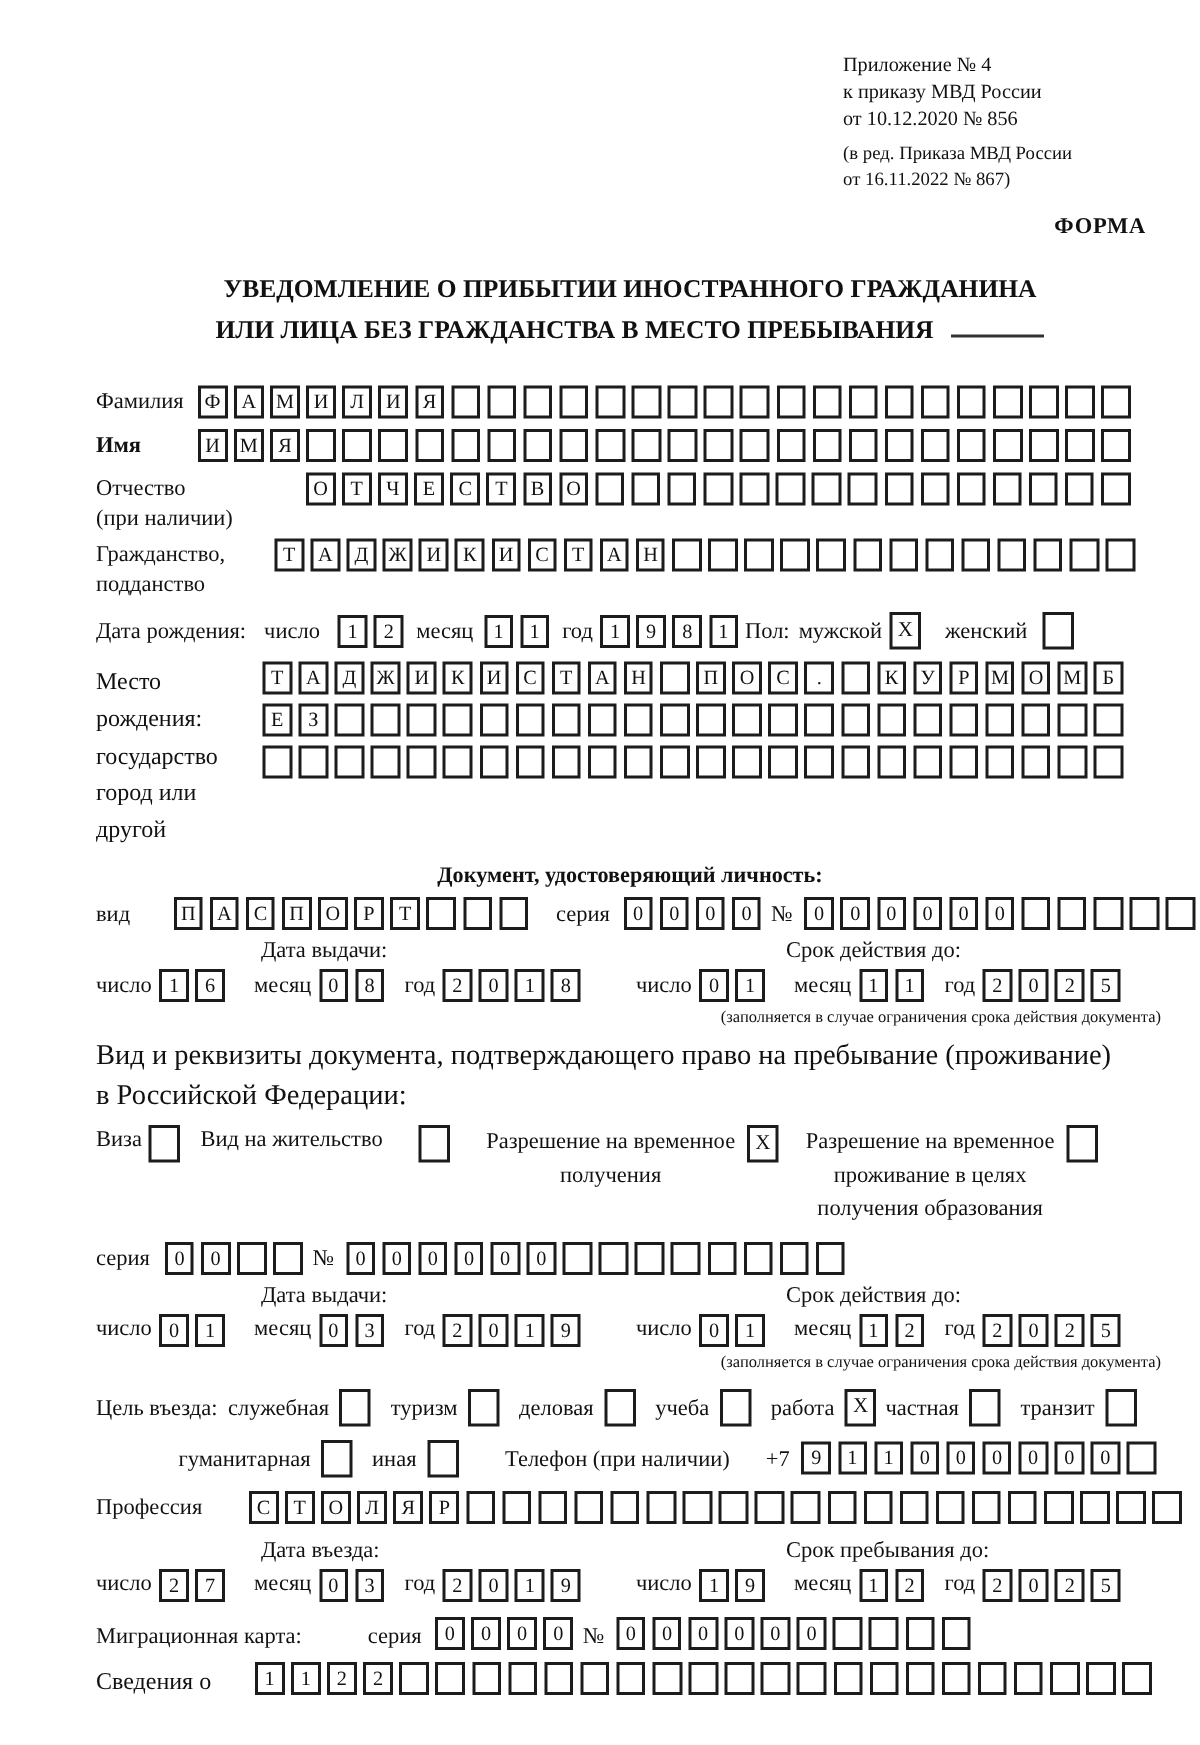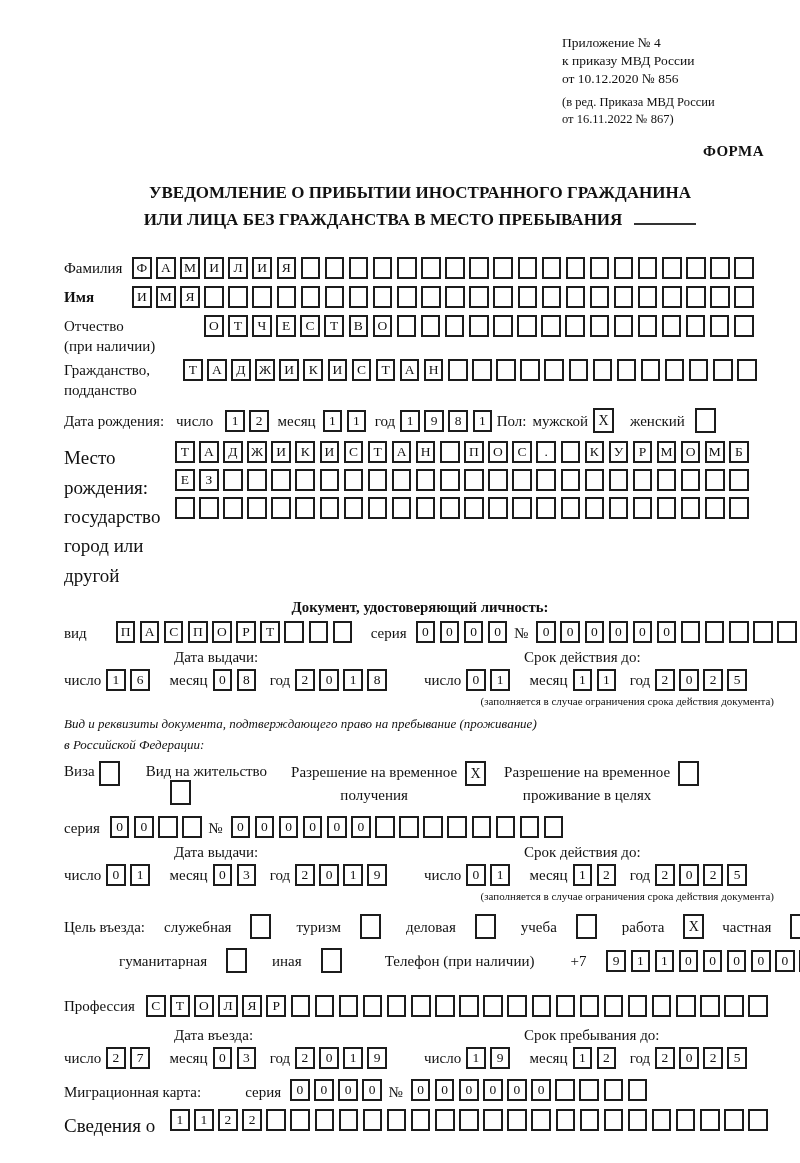--- a/index.html
+++ b/index.html
@@ -32,30 +32,30 @@
   .dates{display:flex;margin-top:6px;}
   .dcol{display:flex;flex-direction:column;}
   .dcol-left{width:360px;}
   .dhead{font-size:15px;margin-left:110px;}
   .dhead-r{font-size:15px;margin-left:100px;}
   .dline{display:flex;align-items:center;margin-top:3px;}
   .dline .sub{padding-top:0;margin-right:5px;}
   .dline .grid{margin-right:9px;}
   .note{font-size:11px;text-align:right;margin-top:4px;margin-right:2px;}
 
-  .plain{font-size:13px;margin-top:9px;font-style:italic;}
+  .plain{font-size:19px;margin-top:9px;}
 
   .opt{display:flex;align-items:flex-start;}
   .opt .cb{margin-left:8px;}
   .opt-label-multi{font-size:15px;text-align:center;line-height:1.5;}
 
-  .purpose-row{display:flex;align-items:center;margin-top:12px;gap:12px;}
+  .purpose-row{display:flex;align-items:center;margin-top:12px;}
   .purpose-row .sub{margin-right:7px;}
   .purpose-row .cb{margin-right:13px;}
-  .lbl-col div{font-size:19px;line-height:1.55;}
+  .lbl-col div{font-size:16px;line-height:1.55;}
 </style>
 </head>
 <body>
 
 <div class="page">
 
   <div class="top-note">
     <div>Приложение № 4</div>
     <div>к приказу МВД России</div>
     <div>от 10.12.2020 № 856</div>
@@ -404,35 +404,36 @@
   <div class="note">(заполняется в случае ограничения срока действия документа)</div>
 
   <div class="plain">Вид и реквизиты документа, подтверждающего право на пребывание (проживание)</div>
   <div class="plain" style="margin-top:5px;">в Российской Федерации:</div>
 
   <div class="frow" style="margin-top:8px;">
     <div class="opt">
       <span class="sub">Виза</span>
       <span class="cb" style="margin-left:4px;"></span>
     </div>
-    <div class="opt" style="margin-left:26px;flex-direction:column;">
+    <div class="opt" style="margin-left:14px;">
       <span class="sub">Вид на жительство</span>
       <span class="cb" style="margin-left:24px;"></span>
     </div>
     <div class="opt" style="margin-left:24px;">
       <div class="opt-label-multi">
         <div>Разрешение на временное</div>
         <div>получения</div>
       </div>
       <span class="cb">X</span>
     </div>
     <div class="opt" style="margin-left:18px;">
       <div class="opt-label-multi">
         <div>Разрешение на временное</div>
         <div>проживание в целях</div>
+        <div>получения образования</div>
       </div>
       <span class="cb"></span>
     </div>
   </div>
 
   <div class="frow" style="margin-top:10px;align-items:center;">
     <span class="sub" style="margin-right:10px;">серия</span>
     <div class="grid">
         <span class="cell">0</span>
         <span class="cell">0</span>
@@ -538,21 +539,21 @@
         <span class="cell">0</span>
         <span class="cell">0</span>
         <span class="cell">0</span>
         <span class="cell">0</span>
         <span class="cell">0</span>
         <span class="cell">0</span>
         <span class="cell"></span>
       </div>
   </div>
 
-  <div class="frow" style="margin-top:22px;">
+  <div class="frow" style="margin-top:9px;gap:20px;">
     <div class="lbl" style="flex-basis:82px;">Профессия</div>
     <div class="grid">
         <span class="cell">С</span>
         <span class="cell">Т</span>
         <span class="cell">О</span>
         <span class="cell">Л</span>
         <span class="cell">Я</span>
         <span class="cell">Р</span>
         <span class="cell"></span>
         <span class="cell"></span>

